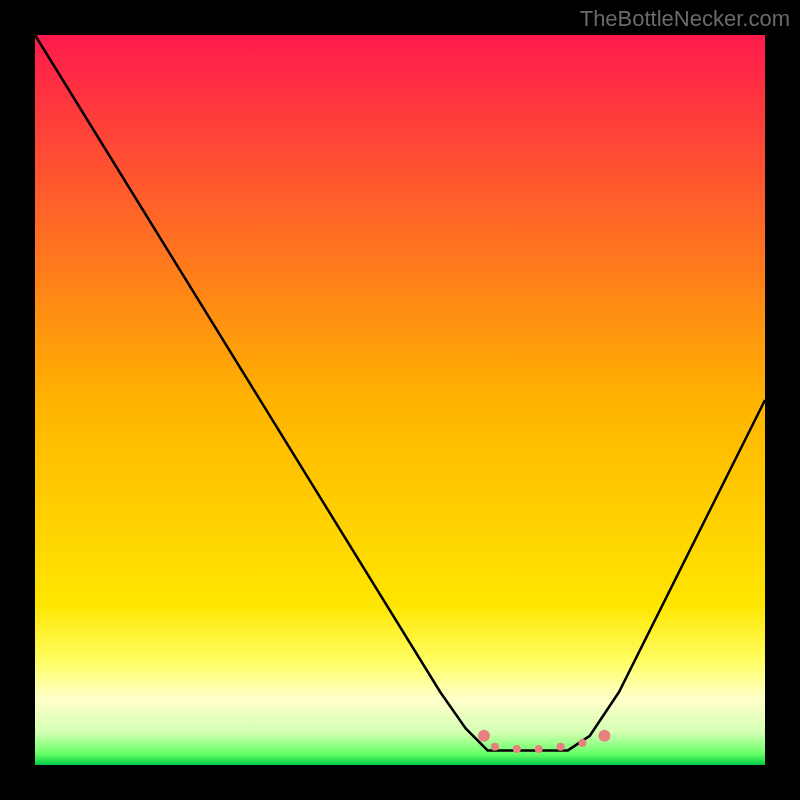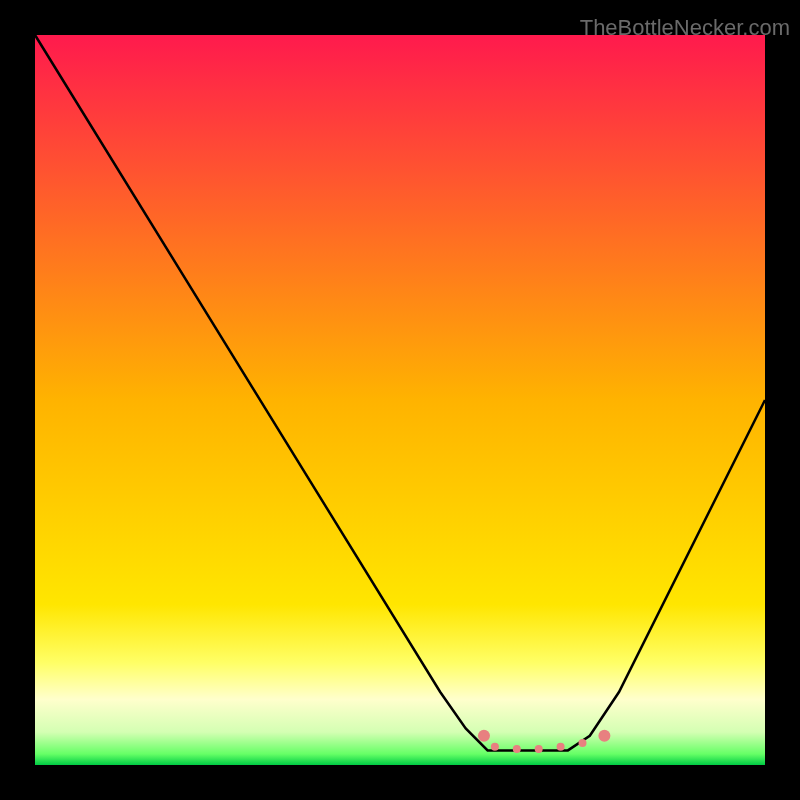--- a/index.html
+++ b/index.html
@@ -6,21 +6,21 @@
     margin: 0;
     padding: 0;
     background: #000;
     width: 800px;
     height: 800px;
     position: relative;
     font-family: Arial, sans-serif;
   }
   .watermark {
     position: absolute;
-    top: 15px;
+    top: 6px;
     right: 10px;
     color: #6a6a6a;
     font-size: 22px;
     font-weight: 500;
     z-index: 10;
     text-align: center;
   }
   .chart-container {
     position: absolute;
     top: 0;

